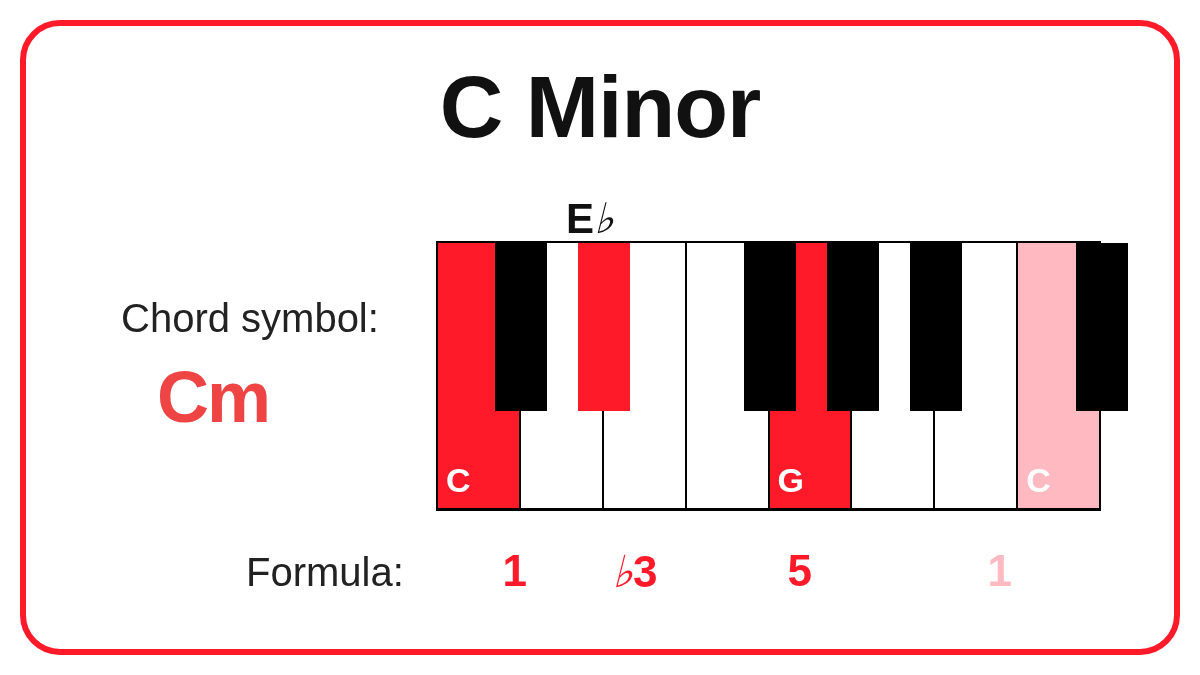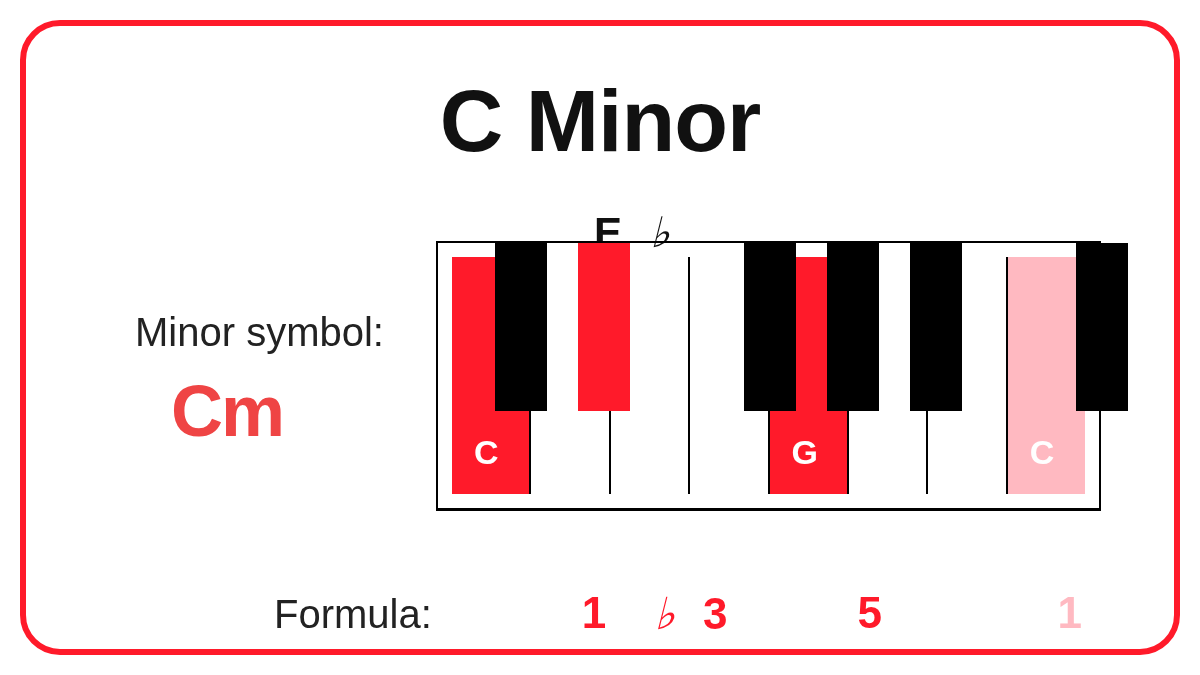--- a/index.html
+++ b/index.html
@@ -1,15 +1,15 @@
 <!DOCTYPE html>
 <html><head>
 <meta charset="utf-8">
 <style>
-  * { box-sizing: border-box; margin: 0; padding: 14px; }
+  * { box-sizing: border-box; margin: 0; padding: 0; }
   html, body { width: 1200px; height: 675px; font-family: "Segoe UI", "Helvetica Neue", Arial, sans-serif; background: #fff; }
   .card {
     position: absolute; left: 20px; top: 20px; width: 1160px; height: 635px;
     border: 6px solid #ff1a2a; border-radius: 40px; background: #fff;
   }
   .title {
     position: absolute; left: 0; right: 0; top: 30px; text-align: center;
     font-weight: 800; font-size: 88px; color: #111; letter-spacing: -1px;
   }
   .chord-symbol-label {
@@ -68,21 +68,21 @@
   .fi3 { width: 180px; }
   .fi4 { width: 220px; }
 </style>
 </head>
 <body>
 
 <div class="card">
 
   <div class="title">C Minor</div>
 
-  <div class="chord-symbol-label">Minor symbol:</div>
+  <div class="chord-symbol-label">Chord symbol:</div>
   <div class="chord-symbol-value">Cm</div>
 
   <div class="black-note-label">
     <span>E</span><span class="flat">♭</span>
   </div>
 
   <div class="keyboard">
     <div class="whites">
       <div class="white-key red">
           <div class="note-label">C</div>

